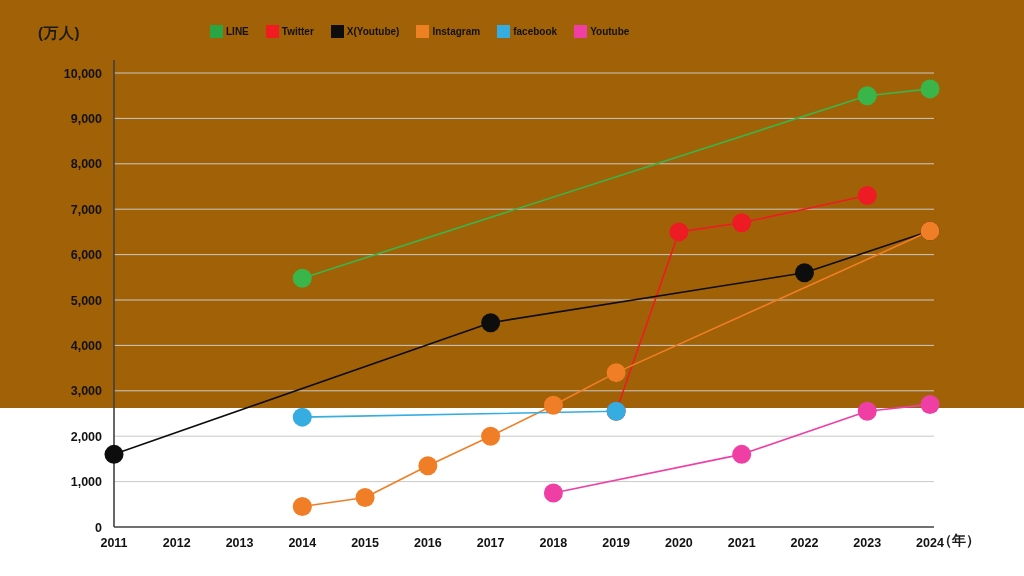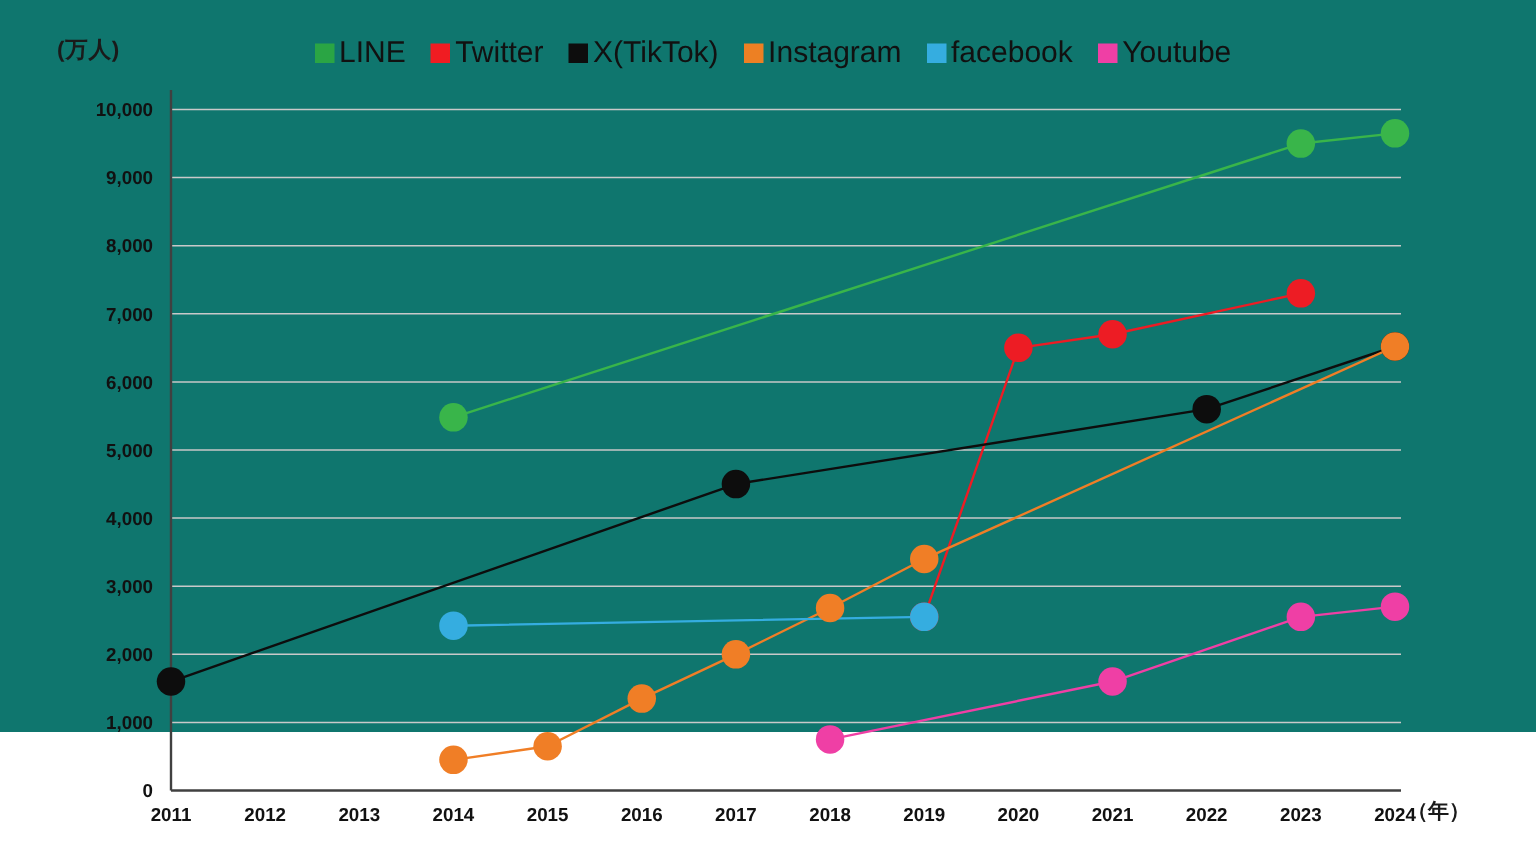--- a/index.html
+++ b/index.html
@@ -9,22 +9,22 @@
   }
   body {
     width: 1024px;
     height: 576px;
     font-family: "Liberation Sans", sans-serif;
     overflow: hidden;
   }
   #app {
     position: relative;
     width: 1024px;
-    height: 488px;
-    background: #0f766e;
+    height: 408px;
+    background: #a16207;
   }
 
   
   .yunit {
     position: absolute;
     left: 38px;
     top: 24px;
     font-size: 15px;
     font-weight: 700;
     color: #1a1a1a;
@@ -47,22 +47,22 @@
     align-items: center;
     gap: 3px;
   }
   .legend-swatch {
     width: 13px;
     height: 13px;
     display: inline-block;
     flex: 0 0 auto;
   }
   .legend-label {
-    font-size: 20px;
-    font-weight: 400;
+    font-size: 10px;
+    font-weight: 700;
     color: #111111;
     line-height: 1;
   }
 
   
   .plot-wrap {
     position: absolute;
     left: 0;
     top: 0;
     width: 1024px;
@@ -110,21 +110,21 @@
       <div class="legend-item">
         <span class="legend-swatch" style="background: rgb(42, 165, 68);"></span>
         <span class="legend-label">LINE</span>
       </div>
       <div class="legend-item">
         <span class="legend-swatch" style="background: rgb(240, 28, 34);"></span>
         <span class="legend-label">Twitter</span>
       </div>
       <div class="legend-item">
         <span class="legend-swatch" style="background: rgb(13, 13, 13);"></span>
-        <span class="legend-label">X(TikTok)</span>
+        <span class="legend-label">X(Youtube)</span>
       </div>
       <div class="legend-item">
         <span class="legend-swatch" style="background: rgb(237, 128, 35);"></span>
         <span class="legend-label">Instagram</span>
       </div>
       <div class="legend-item">
         <span class="legend-swatch" style="background: rgb(53, 173, 224);"></span>
         <span class="legend-label">facebook</span>
       </div>
       <div class="legend-item">

